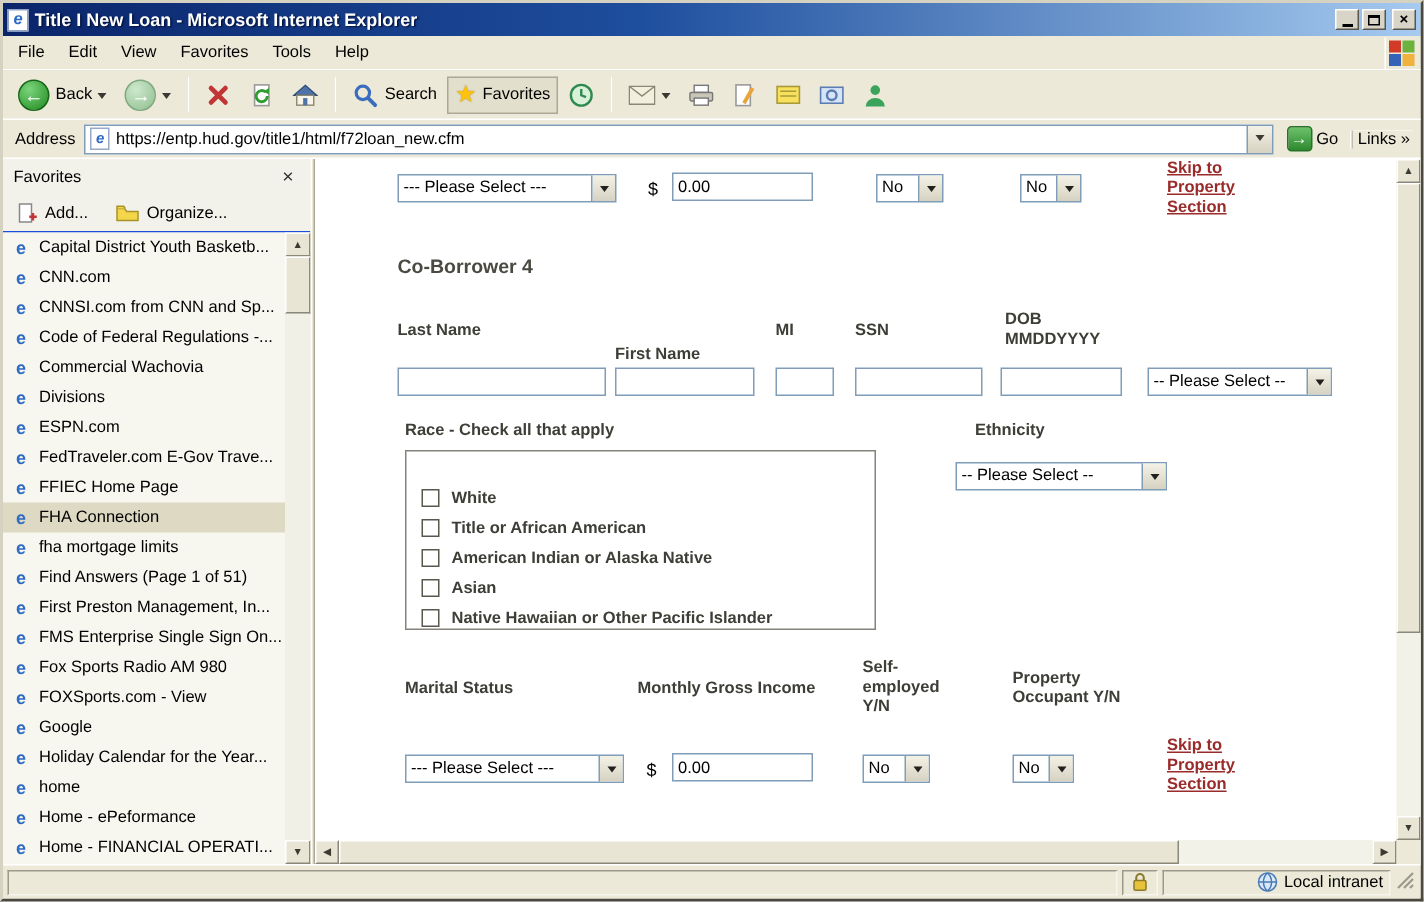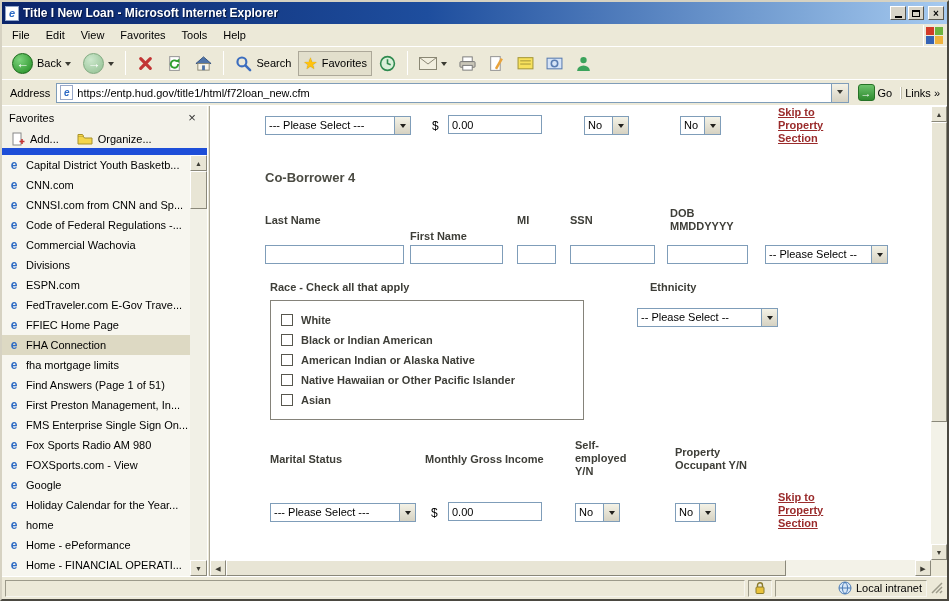--- a/index.html
+++ b/index.html
@@ -62,21 +62,21 @@
   .go-square { width:17px; height:17px; border-radius:3px; background:linear-gradient(#6CC26C,#2F8A2F); color:#fff;
                display:flex; align-items:center; justify-content:center; font-size:11px; font-weight:bold; border:1px solid #267226; }
   .links { display:flex; align-items:flex-start; gap:3px; padding:0 3px; border-left:1px solid #C0BDA8; box-shadow:-1px 0 0 #fff; }
 
   
   .main { display:flex; height:470px; background:#ECE9D8; }
   .favpanel { width:205px; background:#F3F2EA; display:flex; flex-direction:column; flex:none; }
   .fav-head { height:24px; display:flex; align-items:center; padding:0 7px; font-size:11px; }
   .fav-head .title { flex:1; }
   .fav-close { width:16px; height:15px; text-align:center; line-height:13px; font-size:13px; color:#333; }
-  .fav-btns { height:25px; display:flex; align-items:center; gap:18px; padding:0 9px; border-bottom:7px solid #1d4ed8; }
+  .fav-btns { height:25px; display:flex; align-items:center; gap:18px; padding:0 9px; border-bottom:1px solid #1d4ed8; }
   .fav-btn { display:flex; align-items:center; gap:5px; font-size:11px; }
   .fav-list { flex:1; position:relative; background:#F7F6EF; overflow:hidden; padding-right:17px; }
   .fav-item { height:20px; display:flex; align-items:center; gap:5px; padding-left:5px; white-space:nowrap;
               overflow:hidden; font-size:11px; }
   .fav-item.selected { background:#DDD9C3; }
   .e-icon { width:14px; text-align:center; color:#2E6BC4; font-weight:bold; font-size:12px; flex:none; }
   .fav-label { overflow:hidden; white-space:nowrap; }
   .splitter { width:3px; background:#ECE9D8; border-left:1px solid #fff; border-right:1px solid #ACA899; flex:none; }
 
   
@@ -102,21 +102,21 @@
   .tf.money { text-align:left; }
   .combo { position:absolute; height:19px; background:#fff; border:1px solid #7F9DB9; display:flex; align-items:stretch; }
   .combo-text { flex:1; font-size:11px; line-height:17px; padding:0 3px; white-space:nowrap; overflow:hidden; }
   .combo-btn { width:16px; background:linear-gradient(180deg,#F4F2E6,#D6D2C2); border-left:1px solid #7F9DB9;
                display:flex; align-items:center; justify-content:center; flex:none; }
   .combo-btn .tri { width:0; height:0; border:3px solid transparent; border-top:4px solid #21201C; margin-top:4px; }
   .dollar { position:absolute; font-size:12px; color:#000; }
   .skip-link { position:absolute; width:64px; font-size:11px; font-weight:bold; color:#9A2B2B;
                text-decoration:underline; line-height:13px; cursor:pointer; }
   .race-box { position:absolute; left:60px; top:194px; width:314px; height:120px; border:1px solid #85837A;
-              padding:9px 0 0 10px; }
+              padding:21px 0 0 10px; }
   .race-row { display:flex; align-items:center; gap:8px; height:20px; }
   .checkbox { width:12px; height:12px; background:#fff; border:1px solid #58574E; flex:none; }
   .race-label { font-size:11px; font-weight:bold; color:#3E3E38; }
 
   
   .statusbar { height:23px; background:#ECE9D8; border-top:1px solid #fff; box-shadow:0 -1px 0 #ACA899;
                display:flex; align-items:center; padding:2px 3px; gap:3px; }
   .sb-pane { height:17px; border:1px solid; border-color:#9C9A8A #F6F5EE #F6F5EE #9C9A8A;
              display:flex; align-items:center; padding:0 4px; gap:4px; font-size:11px;justify-content:flex-end; }
   .main-pane { flex:1; }
@@ -439,33 +439,33 @@
         <div class="flabel" style="left:60px;top:175px;">Race - Check all that apply</div>
         <div class="flabel" style="left:440px;top:175px;">Ethnicity</div>
 
         <div class="race-box">
             <div class="race-row">
               <span class="checkbox"></span>
               <span class="race-label">White</span>
             </div>
             <div class="race-row">
               <span class="checkbox"></span>
-              <span class="race-label">Black or Indian American</span>
+              <span class="race-label">Title or African American</span>
             </div>
             <div class="race-row">
               <span class="checkbox"></span>
               <span class="race-label">American Indian or Alaska Native</span>
             </div>
             <div class="race-row">
               <span class="checkbox"></span>
-              <span class="race-label">Native Hawaiian or Other Pacific Islander</span>
+              <span class="race-label">Asian</span>
             </div>
             <div class="race-row">
               <span class="checkbox"></span>
-              <span class="race-label">Asian</span>
+              <span class="race-label">Native Hawaiian or Other Pacific Islander</span>
             </div>
           </div>
 
         <div class="combo" style="left:427px;top:202px;width:141px;">
           <span class="combo-text">-- Please Select --</span>
           <span class="combo-btn">
               <span class="tri"></span>
             </span>
         </div>
 

